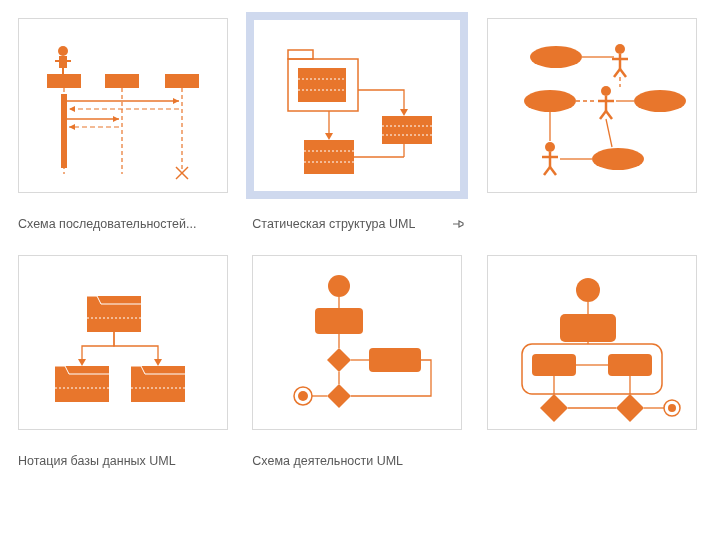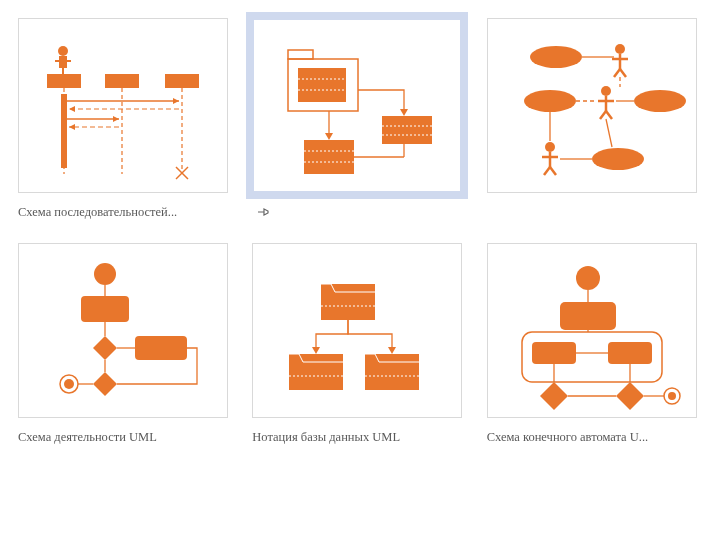--- a/index.html
+++ b/index.html
@@ -29,23 +29,22 @@
   }
   .tile.selected .thumb {
     border: 2px solid #8ea5d8;
     outline: 8px solid #cfd9ee;
     outline-offset: -2px;
   }
   .caption-row {
     display: flex;
     align-items: center;
     justify-content: space-between;
-    margin-top: 10px;
+    margin-top: 22px;
     height: 18px;
-    font-family: Liberation Serif, serif;
   }
   .caption {
     font-size: 12.5px;
     color: #595959;
     white-space: nowrap;
     overflow: hidden;
     text-overflow: ellipsis;
     max-width: 190px;
   }
   .pin {
@@ -121,20 +120,21 @@
 
         <line x1="75" y1="91" x2="75" y2="118" stroke="#e8762c" stroke-width="1.3"></line>
         <polygon points="75,120 71,113 79,113" class="svg-fill"></polygon>
         <path d="M104 70 L150 70 L150 94" stroke="#e8762c" stroke-width="1.3" fill="none"></path>
         <polygon points="150,96 146,89 154,89" class="svg-fill"></polygon>
         <line x1="100" y1="137" x2="150" y2="137" stroke="#e8762c" stroke-width="1.3"></line>
         <line x1="150" y1="124" x2="150" y2="137" stroke="#e8762c" stroke-width="1.3"></line>
       </svg>
     </div>
     <div class="caption-row">
+      <div class="caption">Статическая структура UML</div>
       <span class="pin">
         <svg viewBox="0 0 14 14" width="14" height="14">
           <path d="M2 7 L8 7 M8 4 L8 10 M8 4 L12 6 L12 8 L8 10 Z" stroke="#666" stroke-width="1.2" fill="none"></path>
         </svg>
       </span>
     </div>
   </div>
 
   <div class="tile">
     <div class="thumb">
@@ -170,46 +170,20 @@
         <line x1="62" y1="93" x2="62" y2="122" stroke="#e8762c" stroke-width="1.3"></line>
         <line x1="118" y1="100" x2="124" y2="128" stroke="#e8762c" stroke-width="1.3"></line>
         <line x1="72" y1="140" x2="104" y2="140" stroke="#e8762c" stroke-width="1.3"></line>
       </svg>
     </div>
   </div>
 
   <div class="tile">
     <div class="thumb">
       <svg viewBox="0 0 210 175" width="210" height="175">
-        <circle cx="86" cy="30" r="11" class="svg-fill"></circle>
-        <line x1="86" y1="41" x2="86" y2="52" stroke="#e8762c" stroke-width="1.3"></line>
-        <rect x="62" y="52" width="48" height="26" rx="4" class="svg-fill"></rect>
-        <line x1="86" y1="78" x2="86" y2="92" stroke="#e8762c" stroke-width="1.3"></line>
-
-        <polygon points="86,92 98,104 86,116 74,104" class="svg-fill"></polygon>
-        <line x1="98" y1="104" x2="116" y2="104" stroke="#e8762c" stroke-width="1.3"></line>
-        <rect x="116" y="92" width="52" height="24" rx="4" class="svg-fill"></rect>
-        <line x1="86" y1="116" x2="86" y2="128" stroke="#e8762c" stroke-width="1.3"></line>
-
-        <polygon points="86,128 98,140 86,152 74,140" class="svg-fill"></polygon>
-        <path d="M168 104 L178 104 L178 140 L98 140" stroke="#e8762c" stroke-width="1.3" fill="none"></path>
-
-        <circle cx="50" cy="140" r="9" class="svg-stroke" stroke-width="1.5"></circle>
-        <circle cx="50" cy="140" r="5" class="svg-fill"></circle>
-        <line x1="74" y1="140" x2="59" y2="140" stroke="#e8762c" stroke-width="1.3"></line>
-      </svg>
-    </div>
-    <div class="caption-row">
-      <div class="caption">Схема деятельности UML</div>
-    </div>
-  </div>
-
-  <div class="tile">
-    <div class="thumb">
-      <svg viewBox="0 0 210 175" width="210" height="175">
 
         <g>
           <rect x="68" y="40" width="54" height="36" class="svg-fill"></rect>
           <path d="M68 40 L78 40 L82 48 L122 48" stroke="#fff" stroke-width="1" fill="none"></path>
           <line x1="68" y1="62" x2="122" y2="62" stroke="#fff" stroke-width="1" stroke-dasharray="2 2"></line>
         </g>
 
         <g>
           <rect x="36" y="110" width="54" height="36" class="svg-fill"></rect>
           <path d="M36 110 L46 110 L50 118 L90 118" stroke="#fff" stroke-width="1" fill="none"></path>
@@ -229,20 +203,46 @@
       </svg>
     </div>
     <div class="caption-row">
       <div class="caption">Нотация базы данных UML</div>
     </div>
   </div>
 
   <div class="tile">
     <div class="thumb">
       <svg viewBox="0 0 210 175" width="210" height="175">
+        <circle cx="86" cy="30" r="11" class="svg-fill"></circle>
+        <line x1="86" y1="41" x2="86" y2="52" stroke="#e8762c" stroke-width="1.3"></line>
+        <rect x="62" y="52" width="48" height="26" rx="4" class="svg-fill"></rect>
+        <line x1="86" y1="78" x2="86" y2="92" stroke="#e8762c" stroke-width="1.3"></line>
+
+        <polygon points="86,92 98,104 86,116 74,104" class="svg-fill"></polygon>
+        <line x1="98" y1="104" x2="116" y2="104" stroke="#e8762c" stroke-width="1.3"></line>
+        <rect x="116" y="92" width="52" height="24" rx="4" class="svg-fill"></rect>
+        <line x1="86" y1="116" x2="86" y2="128" stroke="#e8762c" stroke-width="1.3"></line>
+
+        <polygon points="86,128 98,140 86,152 74,140" class="svg-fill"></polygon>
+        <path d="M168 104 L178 104 L178 140 L98 140" stroke="#e8762c" stroke-width="1.3" fill="none"></path>
+
+        <circle cx="50" cy="140" r="9" class="svg-stroke" stroke-width="1.5"></circle>
+        <circle cx="50" cy="140" r="5" class="svg-fill"></circle>
+        <line x1="74" y1="140" x2="59" y2="140" stroke="#e8762c" stroke-width="1.3"></line>
+      </svg>
+    </div>
+    <div class="caption-row">
+      <div class="caption">Схема деятельности UML</div>
+    </div>
+  </div>
+
+  <div class="tile">
+    <div class="thumb">
+      <svg viewBox="0 0 210 175" width="210" height="175">
         <circle cx="100" cy="34" r="12" class="svg-fill"></circle>
         <line x1="100" y1="46" x2="100" y2="58" stroke="#e8762c" stroke-width="1.3"></line>
         <rect x="72" y="58" width="56" height="28" rx="5" class="svg-fill"></rect>
 
         <rect x="34" y="88" width="140" height="50" rx="10" class="svg-stroke" stroke-width="1.5"></rect>
         <line x1="100" y1="86" x2="100" y2="88" stroke="#e8762c" stroke-width="1.3"></line>
 
         <rect x="44" y="98" width="44" height="22" rx="4" class="svg-fill"></rect>
         <rect x="120" y="98" width="44" height="22" rx="4" class="svg-fill"></rect>
         <line x1="88" y1="109" x2="120" y2="109" stroke="#e8762c" stroke-width="1.3"></line>
@@ -251,18 +251,15 @@
         <polygon points="142,138 156,152 142,166 128,152" class="svg-fill"></polygon>
         <line x1="66" y1="120" x2="66" y2="138" stroke="#e8762c" stroke-width="1.3"></line>
         <line x1="142" y1="120" x2="142" y2="138" stroke="#e8762c" stroke-width="1.3"></line>
         <line x1="80" y1="152" x2="128" y2="152" stroke="#e8762c" stroke-width="1.3"></line>
 
         <circle cx="184" cy="152" r="8" class="svg-stroke" stroke-width="1.5"></circle>
         <circle cx="184" cy="152" r="4" class="svg-fill"></circle>
         <line x1="156" y1="152" x2="176" y2="152" stroke="#e8762c" stroke-width="1.3"></line>
       </svg>
     </div>
-    <div class="caption-row">
-      <div class="caption">Схема конечного автомата U...</div>
-    </div>
   </div>
 
 </div>
 
 </body></html>

